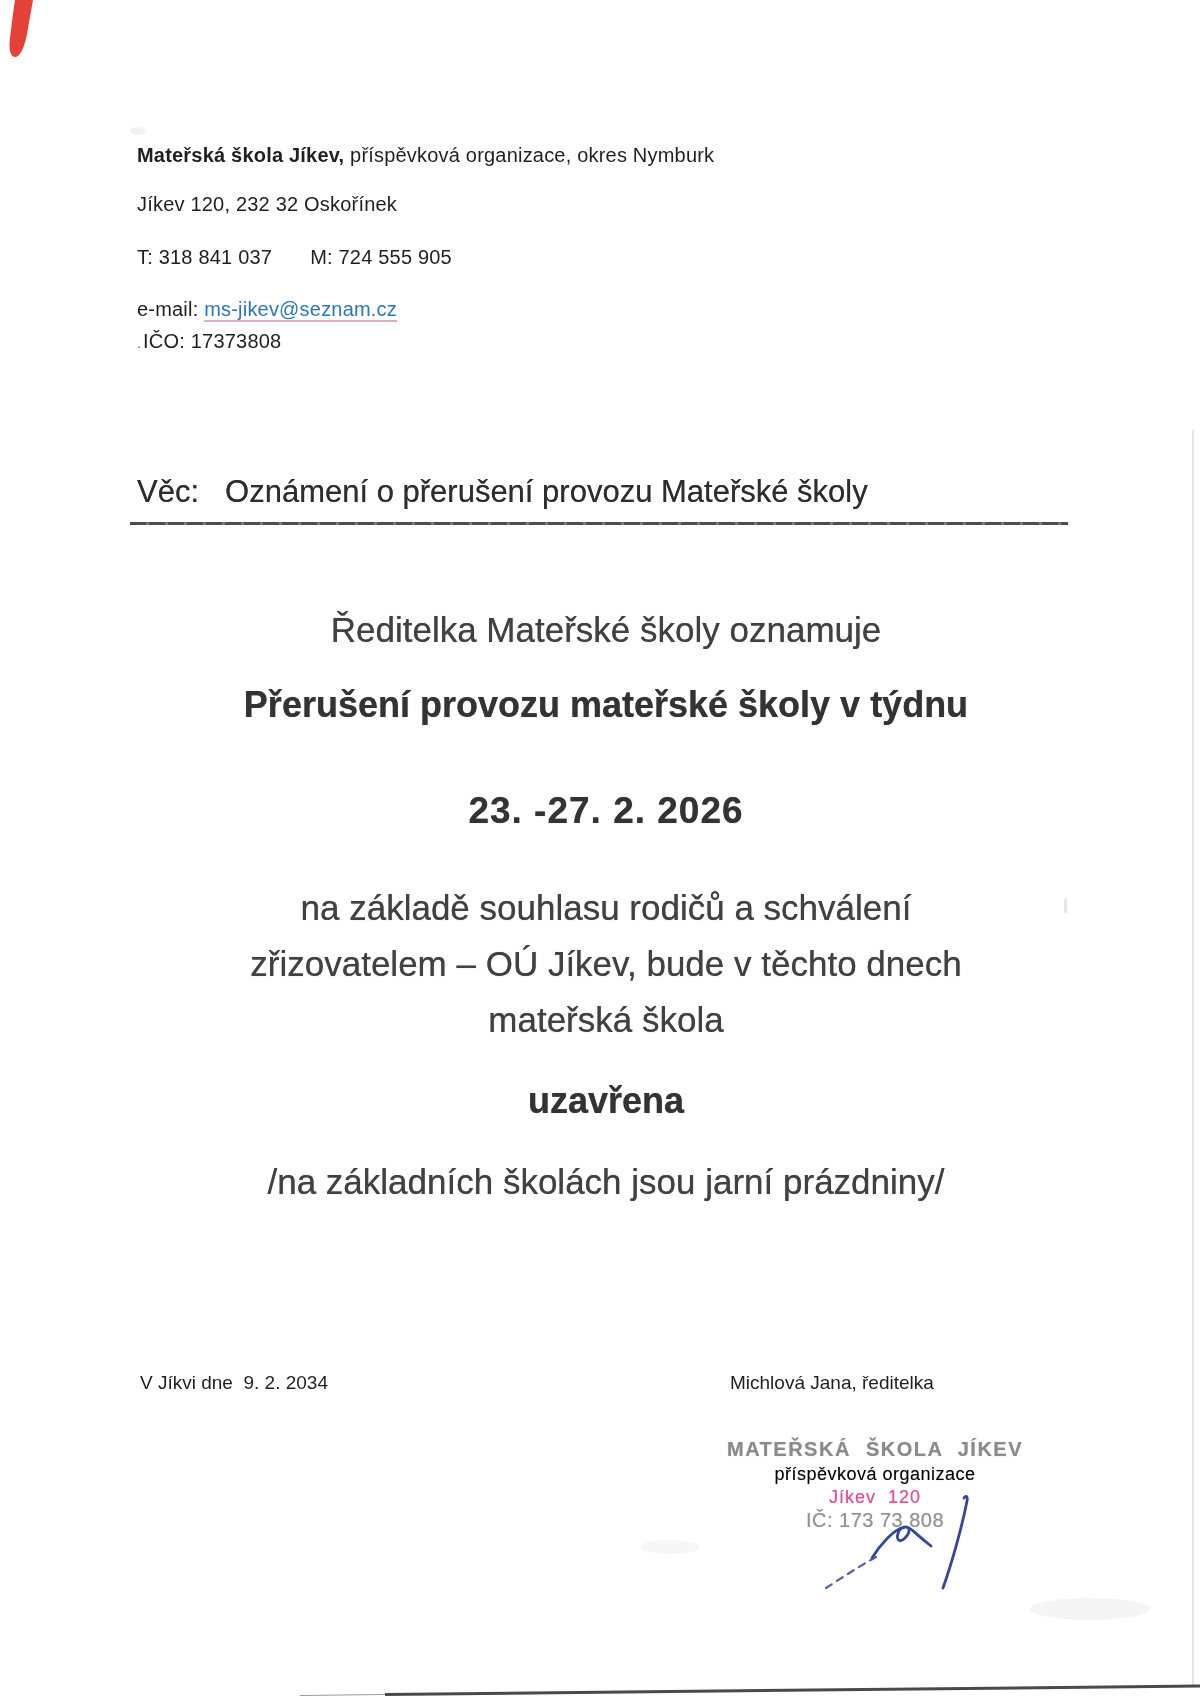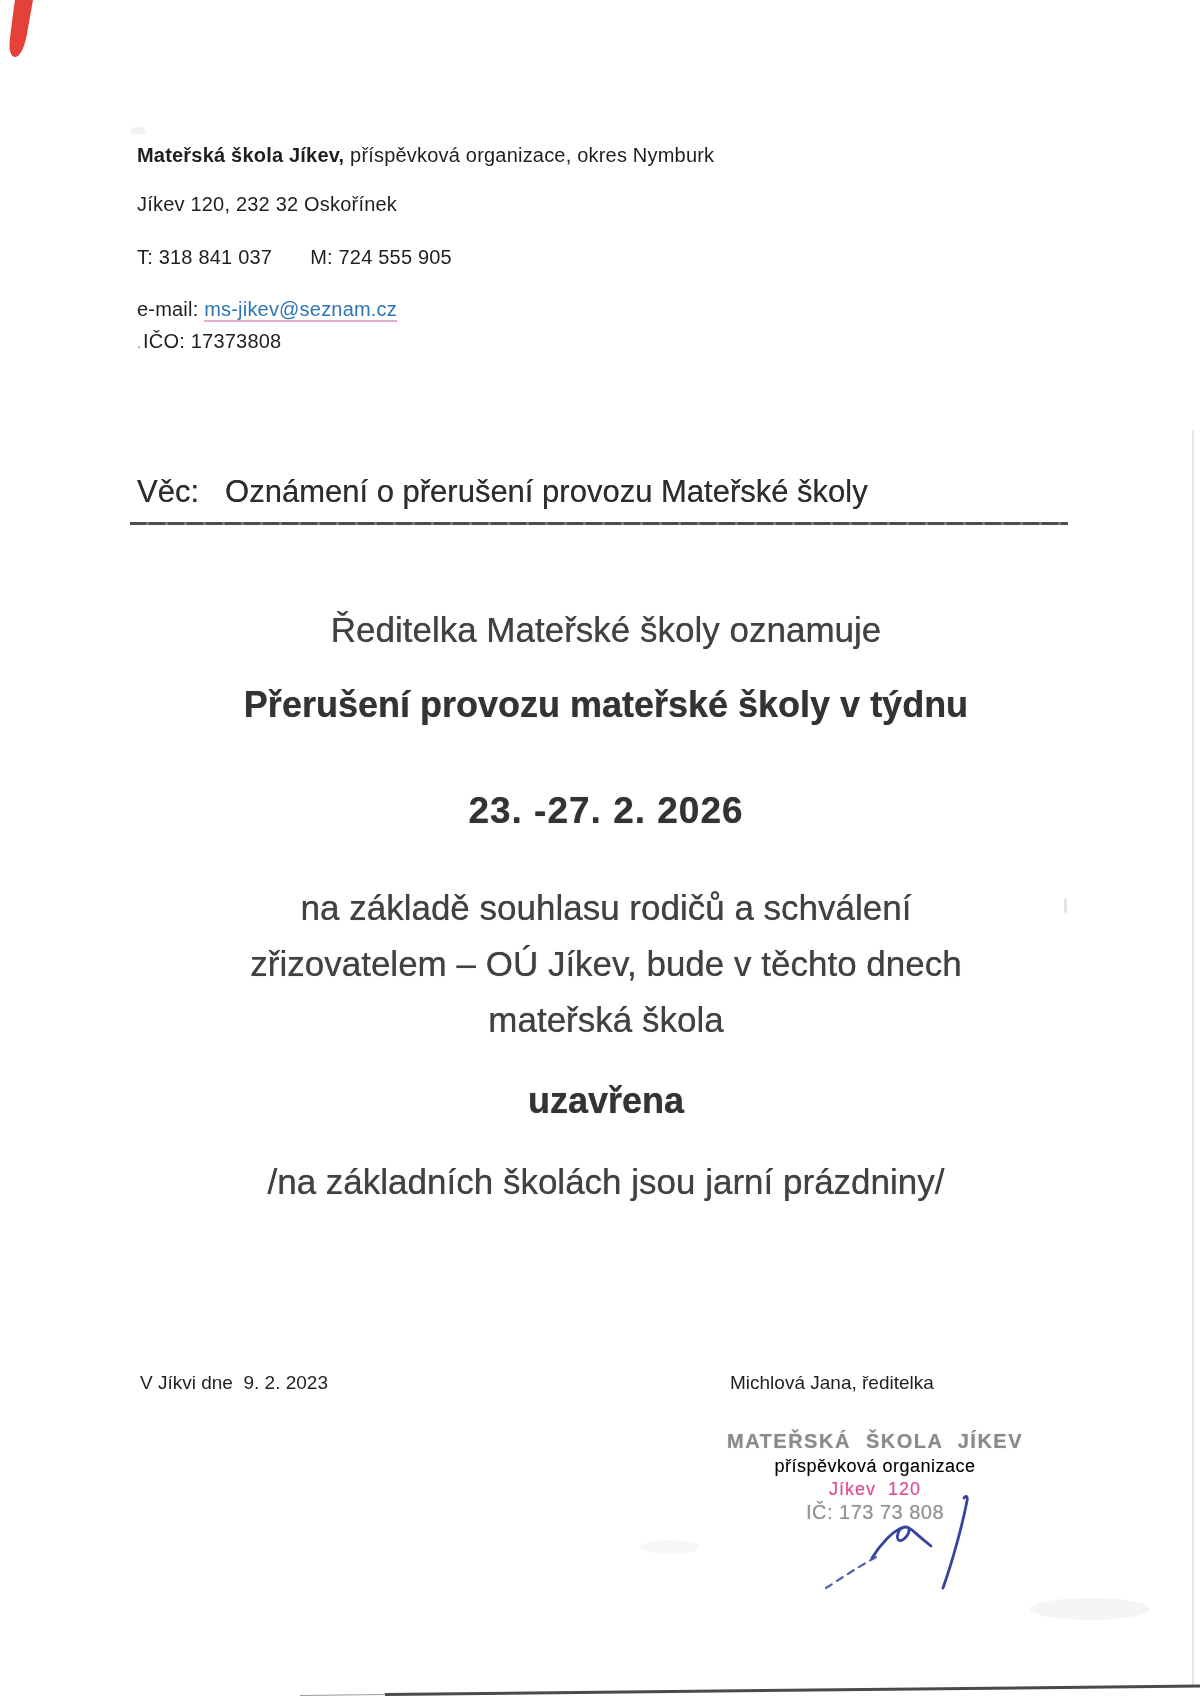--- a/index.html
+++ b/index.html
@@ -47,21 +47,21 @@
   .a6{top:1000px;font-size:35px;}
   .a7{top:1080px;font-size:36px;font-weight:bold;color:#333;}
   .a8{top:1162px;font-size:35px;}
   
   .fline{position:absolute;top:1372px;font-size:19px;color:#1f1f1f;white-space:pre;}
   .f-date{left:140px;}
   .f-signer{left:730px;}
   
   .stamp{position:absolute;left:710px;top:1428px;width:330px;text-align:center;
          text-shadow:0 0 1px #b0b0b0;user-select:none;}
-  .stamp .s1{font-size:20px;font-weight:bold;letter-spacing:1.5px;word-spacing:8px;color:#8b8b8b;line-height:26px;}
+  .stamp .s1{font-size:20px;font-weight:bold;letter-spacing:1.5px;word-spacing:8px;color:#8b8b8b;line-height:26px;margin-top:8px;}
   .stamp .s2{font-size:18px;color:#000000;letter-spacing:.5px;line-height:24px;}
   .stamp .s3{font-size:18px;color:#ec4899;letter-spacing:1px;line-height:22px;white-space:pre;}
   .stamp .s4{font-size:20px;color:#949494;letter-spacing:.5px;line-height:25px;}
   
   .abs{position:absolute;}
   
   .smudge{position:absolute;background:#000;border-radius:50%;}
   .edge-v{position:absolute;left:1192px;top:430px;width:2px;height:1255px;background:rgba(0,0,0,.10);}
 </style>
 </head>
@@ -88,21 +88,21 @@
 
   <div class="aline a1">Ředitelka Mateřské školy oznamuje</div>
   <div class="aline a2">Přerušení provozu mateřské školy v týdnu</div>
   <div class="aline a3">23. -27. 2. 2026</div>
   <div class="aline a4">na základě souhlasu rodičů a schválení</div>
   <div class="aline a5">zřizovatelem – OÚ Jíkev, bude v těchto dnech</div>
   <div class="aline a6">mateřská škola</div>
   <div class="aline a7">uzavřena</div>
   <div class="aline a8">/na základních školách jsou jarní prázdniny/</div>
 
-  <div class="fline f-date">V Jíkvi dne  9. 2. 2023</div>
+  <div class="fline f-date">V Jíkvi dne  9. 2. 2034</div>
   <div class="fline f-signer">Michlová Jana, ředitelka</div>
 
   <div class="stamp">
     <div class="s1">MATEŘSKÁ ŠKOLA JÍKEV</div>
     <div class="s2">příspěvková organizace</div>
     <div class="s3">Jíkev  120</div>
     <div class="s4">IČ: 173 73 808</div>
   </div>
 
   <svg class="abs" style="left:810px;top:1488px" width="170" height="110" viewBox="0 0 170 110" fill="none" stroke="#35459e" stroke-linecap="round">

